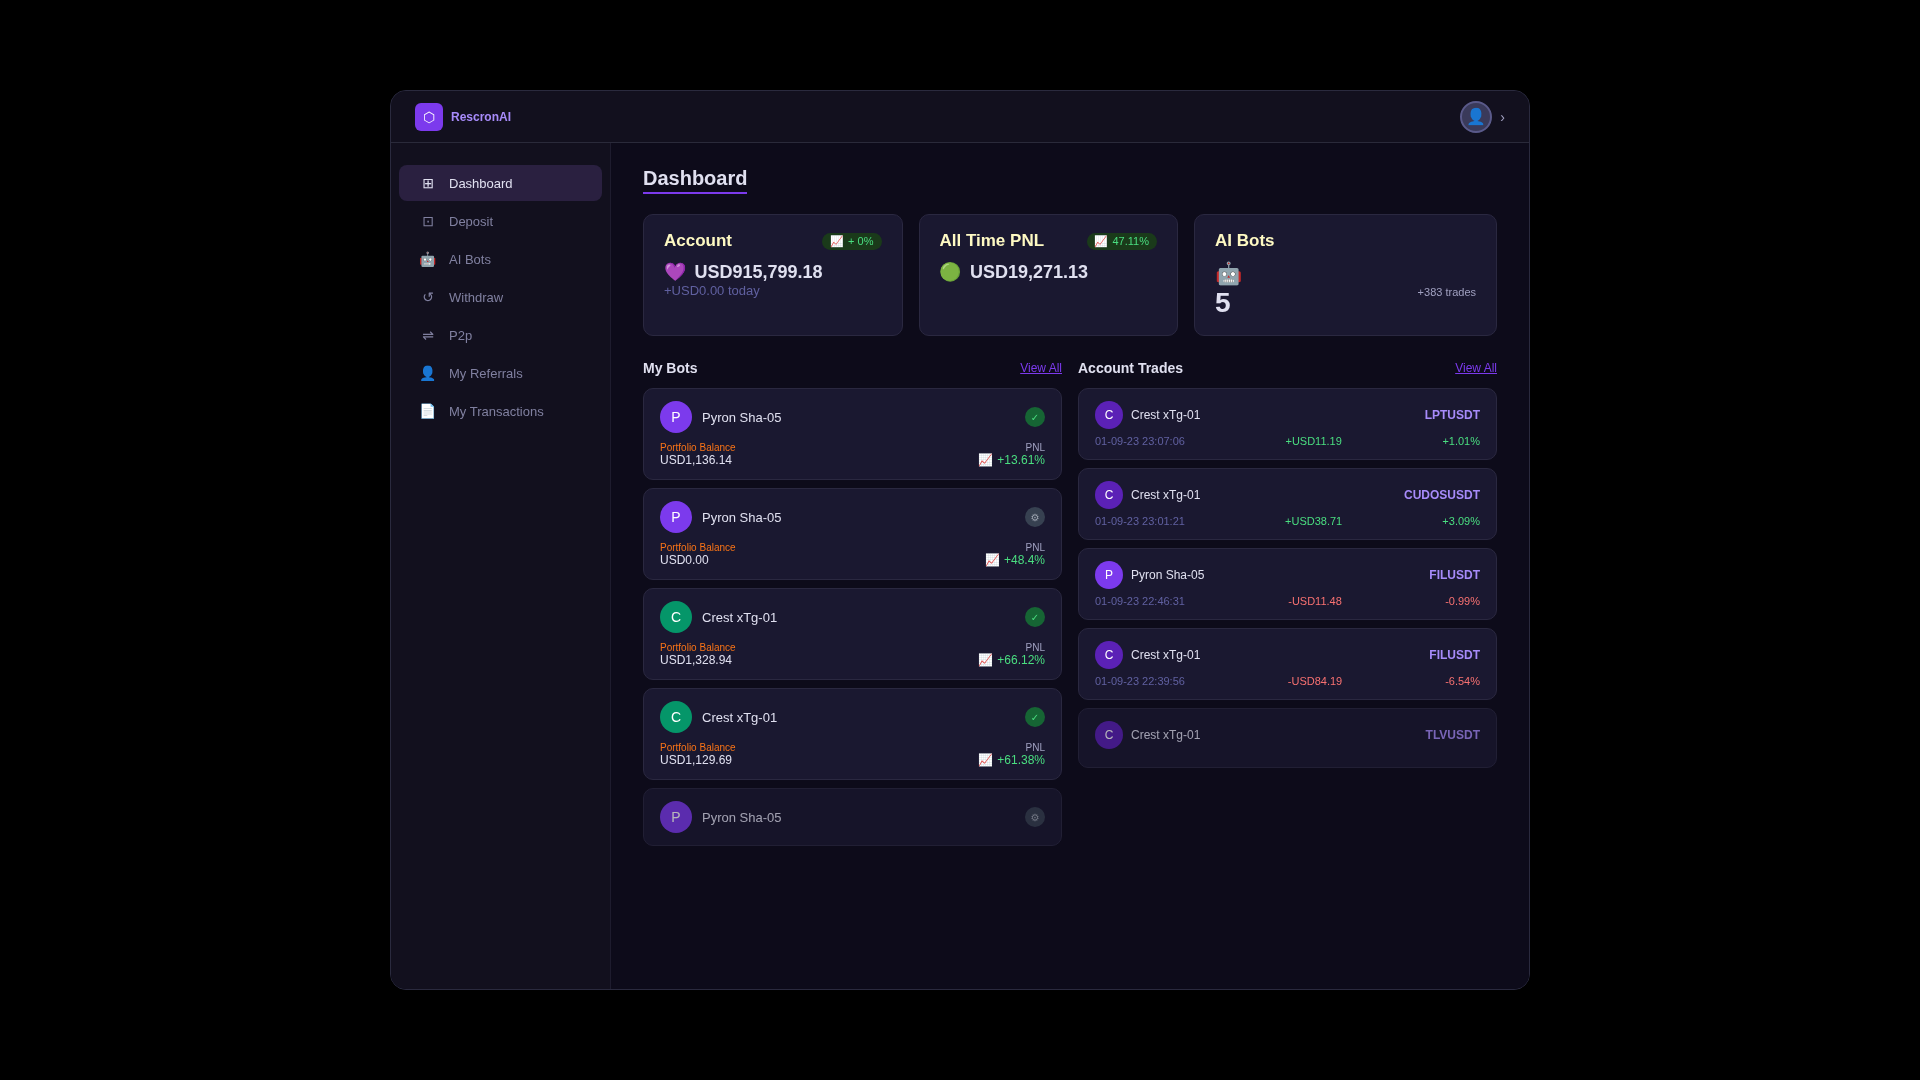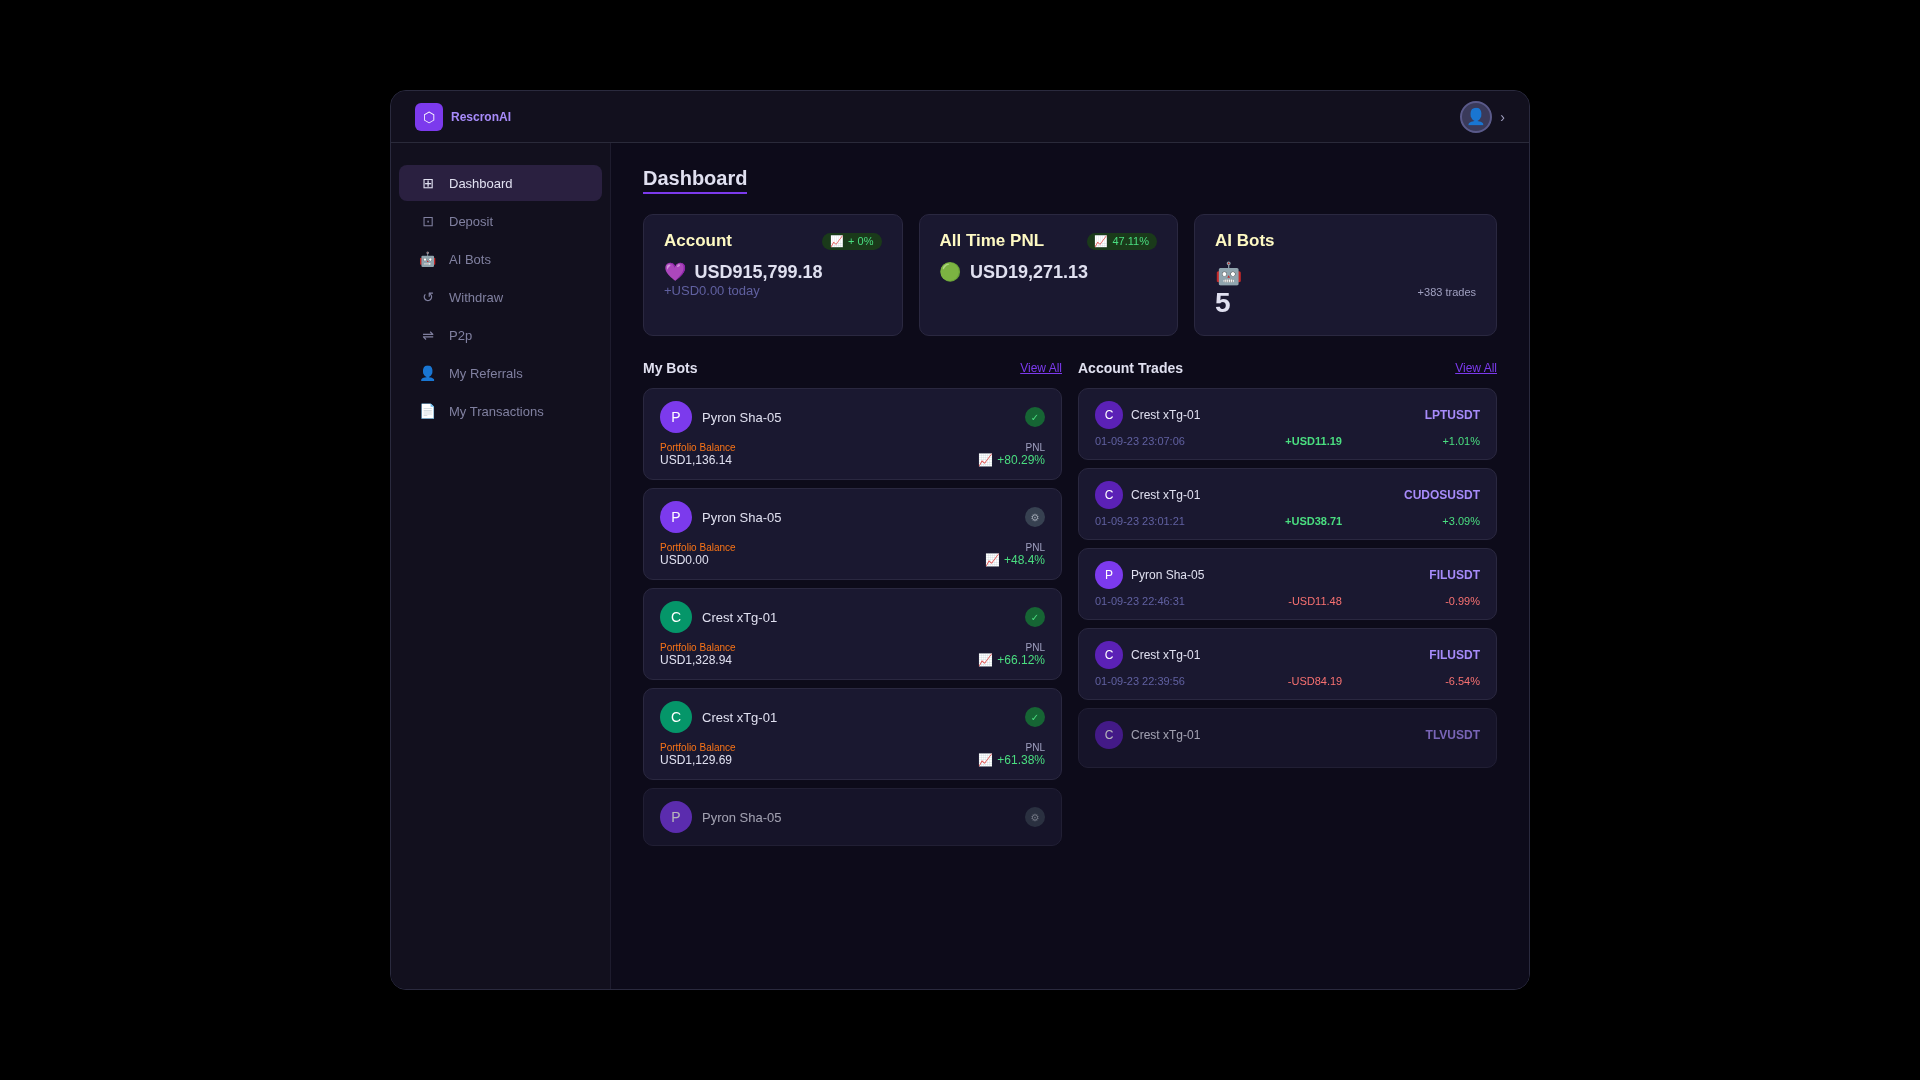--- a/index.html
+++ b/index.html
@@ -338,21 +338,21 @@
       justify-content: space-between;
       align-items: center;
     }
     .trade-time {
       color: #6060a0;
       font-size: 11px;
     }
     .trade-amount {
       font-size: 11px;
     }
-    .trade-amount.positive { color: #4ade80; font-weight: bold; }
+    .trade-amount.positive { color: #4ade80; }
     .trade-amount.negative { color: #f87171; }
     .trade-pct {
       font-size: 11px;
     }
     .trade-pct.positive { color: #4ade80; }
     .trade-pct.negative { color: #f87171; }
     .ai-bots-card {
       flex: 1.2;
     }
     .ai-count {
@@ -488,21 +488,21 @@
             </div>
             <div class="bot-details">
               <div>
                 <div class="portfolio-label">Portfolio Balance</div>
                 <div class="portfolio-val">USD1,136.14</div>
               </div>
               <div class="pnl-area">
                 <div class="pnl-label">PNL</div>
                 <div class="pnl-val">
                   <span>📈</span>
-                  <span>+80.29%</span>
+                  <span>+13.61%</span>
                 </div>
               </div>
             </div>
           </div>
 
           <div class="bot-card">
             <div class="bot-card-top">
               <div class="bot-info">
                 <div class="bot-avatar" style="background:#7c3aed">P</div>
                 <span class="bot-name">Pyron  Sha-05</span>

